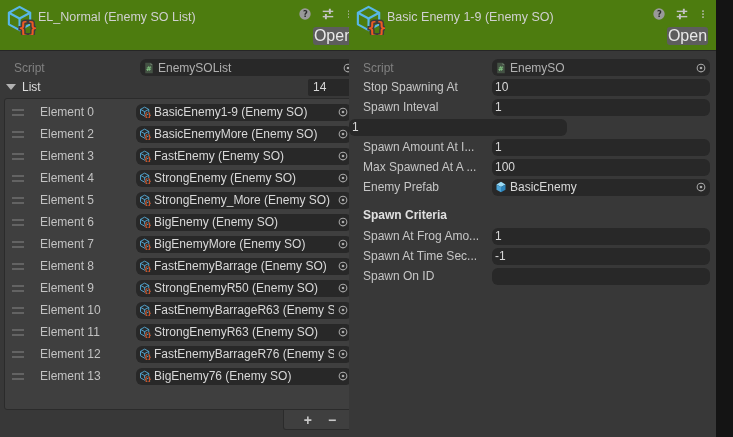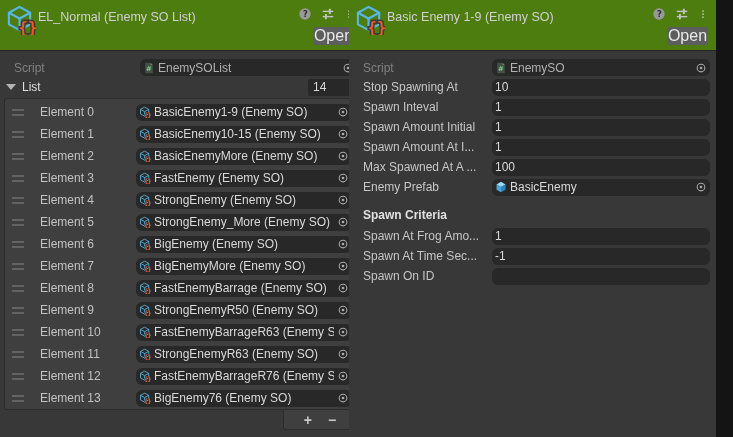--- a/index.html
+++ b/index.html
@@ -155,35 +155,20 @@
           <span class="obj-text">BasicEnemy1-9 (Enemy SO)</span>
           <span class="picker">
               <svg class="i14">
                 <use href="#picker"></use>
               </svg>
             </span>
         </div>
       </div>
       <div class="el-row">
         <span class="drag"></span>
-        <span class="el-label">Element 1</span>
-        <div class="field obj-field">
-          <svg class="i12">
-              <use href="#so-cube"></use>
-            </svg>
-          <span class="obj-text">BasicEnemy10-15 (Enemy SO)</span>
-          <span class="picker">
-              <svg class="i14">
-                <use href="#picker"></use>
-              </svg>
-            </span>
-        </div>
-      </div>
-      <div class="el-row">
-        <span class="drag"></span>
         <span class="el-label">Element 2</span>
         <div class="field obj-field">
           <svg class="i12">
               <use href="#so-cube"></use>
             </svg>
           <span class="obj-text">BasicEnemyMore (Enemy SO)</span>
           <span class="picker">
               <svg class="i14">
                 <use href="#picker"></use>
               </svg>
@@ -405,21 +390,20 @@
         <span class="val">10</span>
       </div>
     </div>
     <div class="row">
       <span class="lbl">Spawn Inteval</span>
       <div class="field">
         <span class="val">1</span>
       </div>
     </div>
     <div class="row">
-      <span class="lbl">Spawn Amount Initial</span>
       <div class="field">
         <span class="val">1</span>
       </div>
     </div>
     <div class="row">
       <span class="lbl">Spawn Amount At I...</span>
       <div class="field">
         <span class="val">1</span>
       </div>
     </div>

